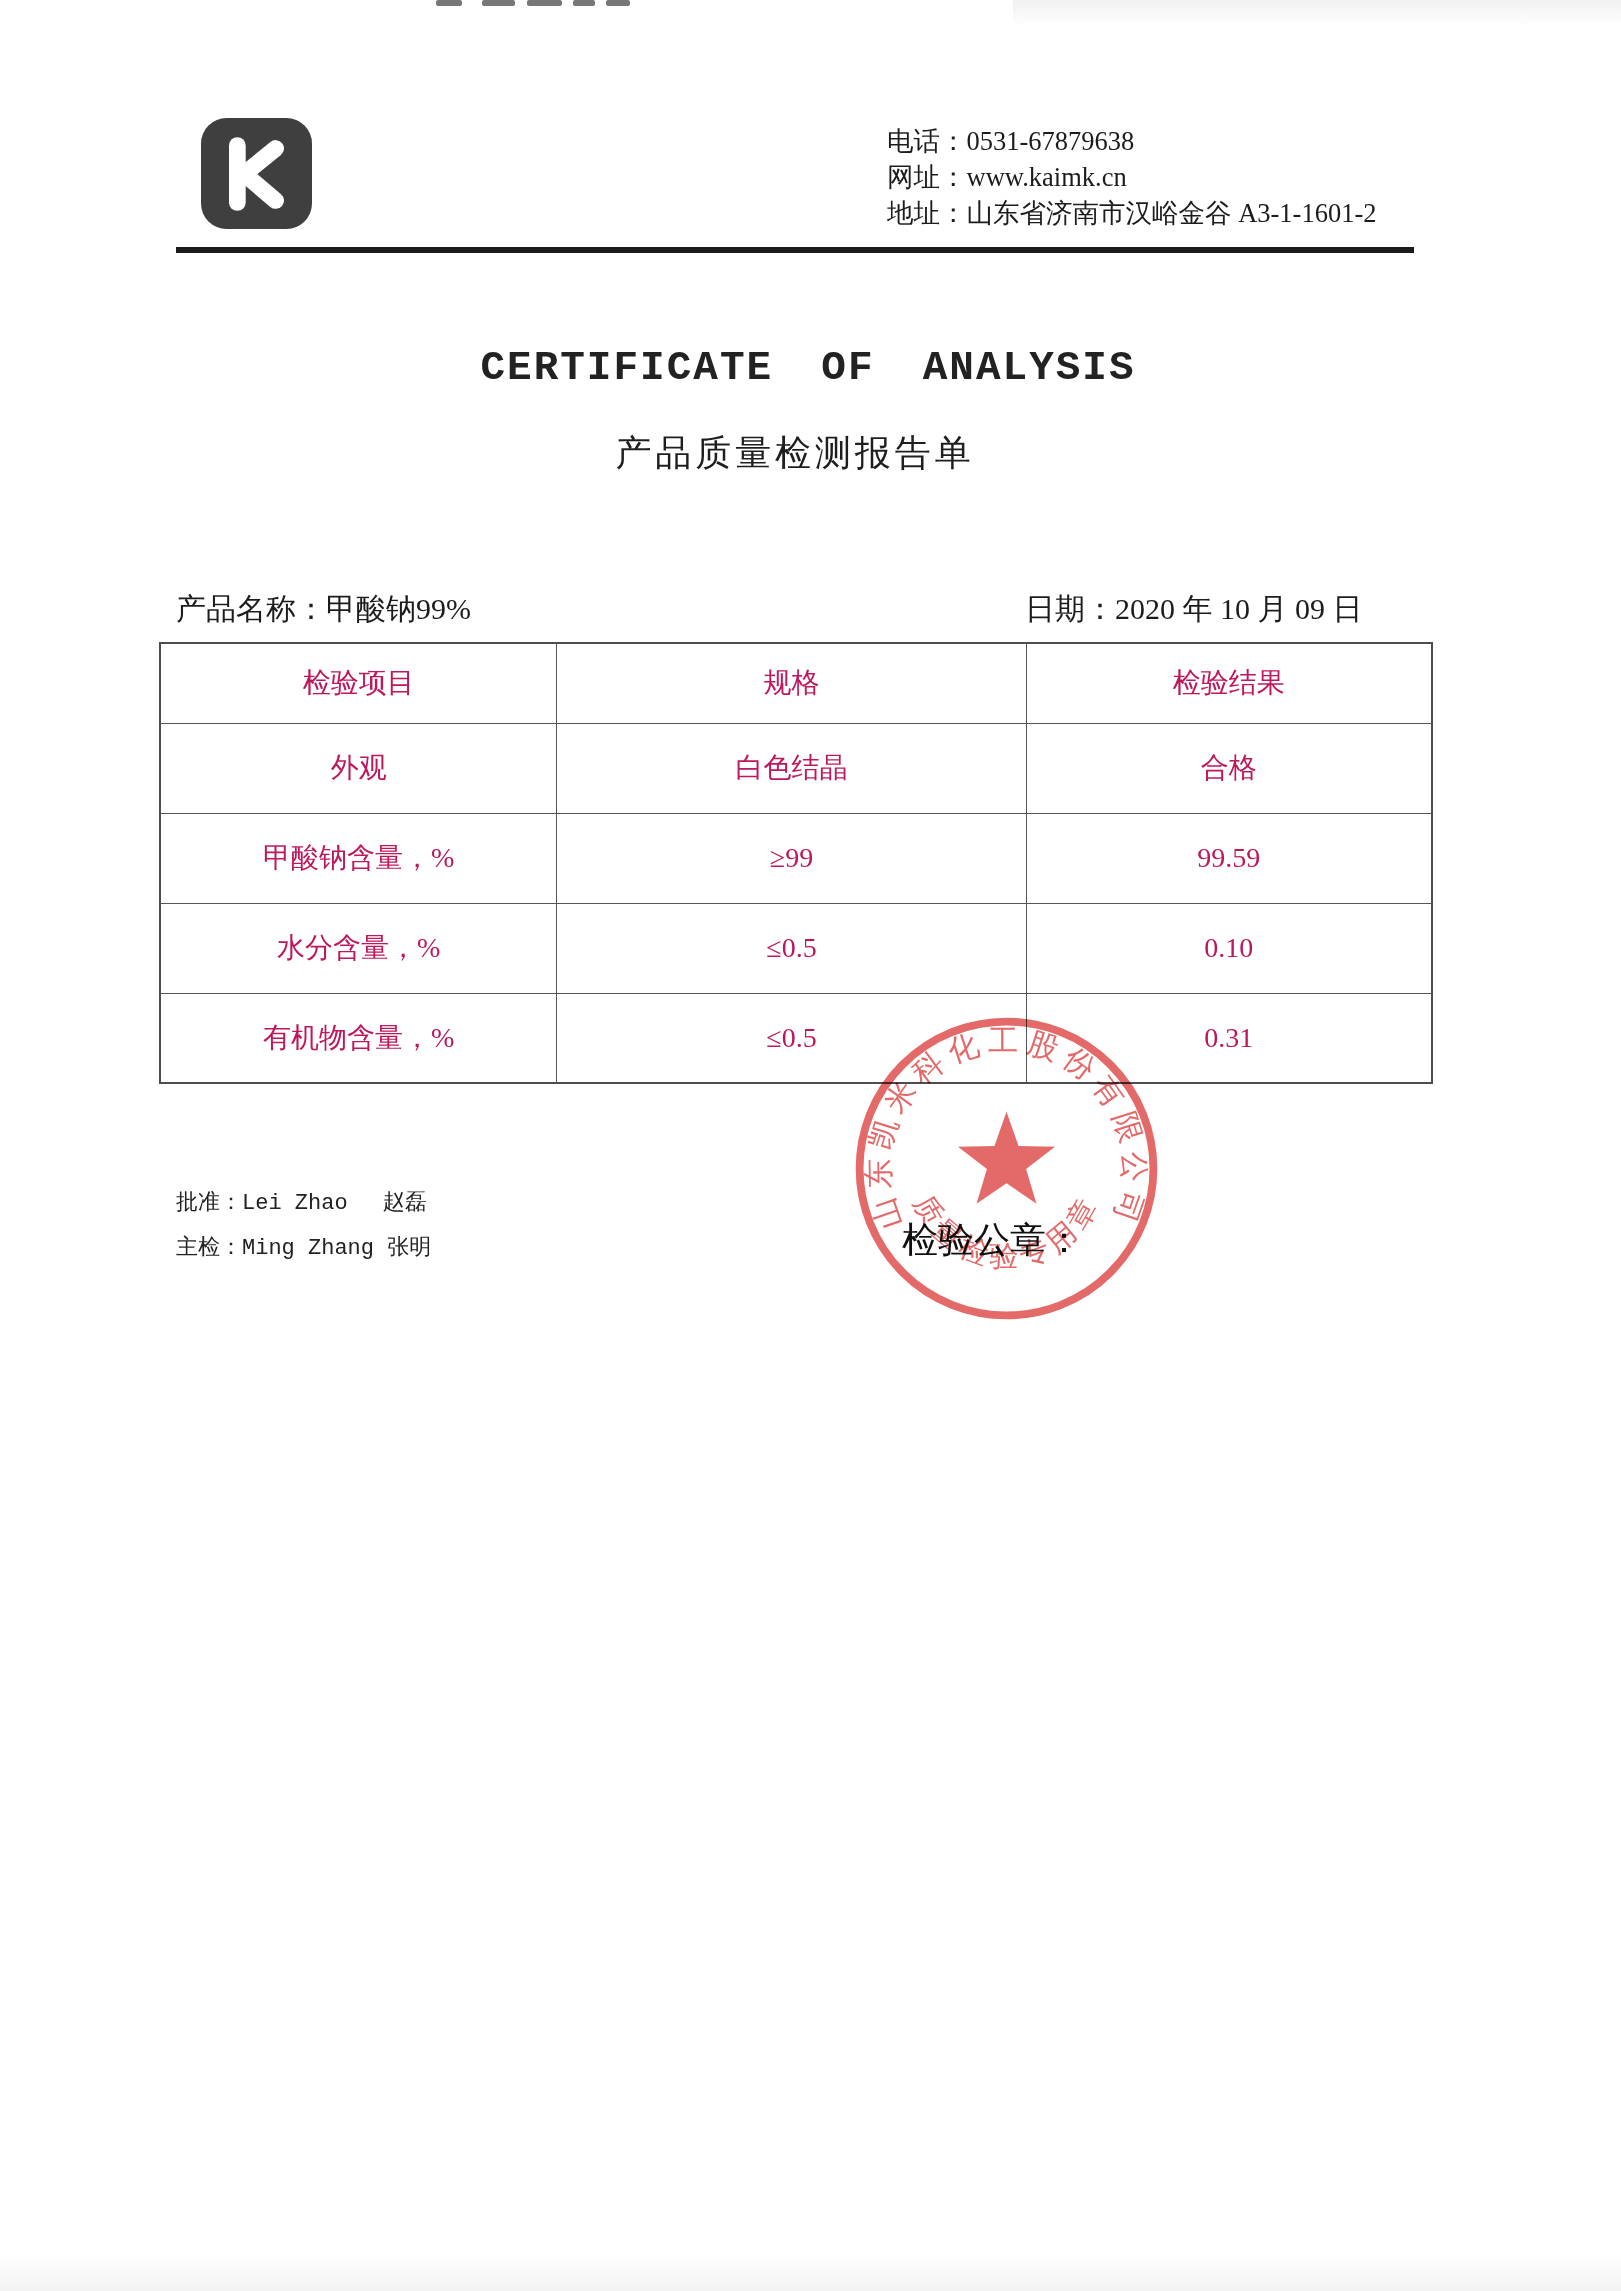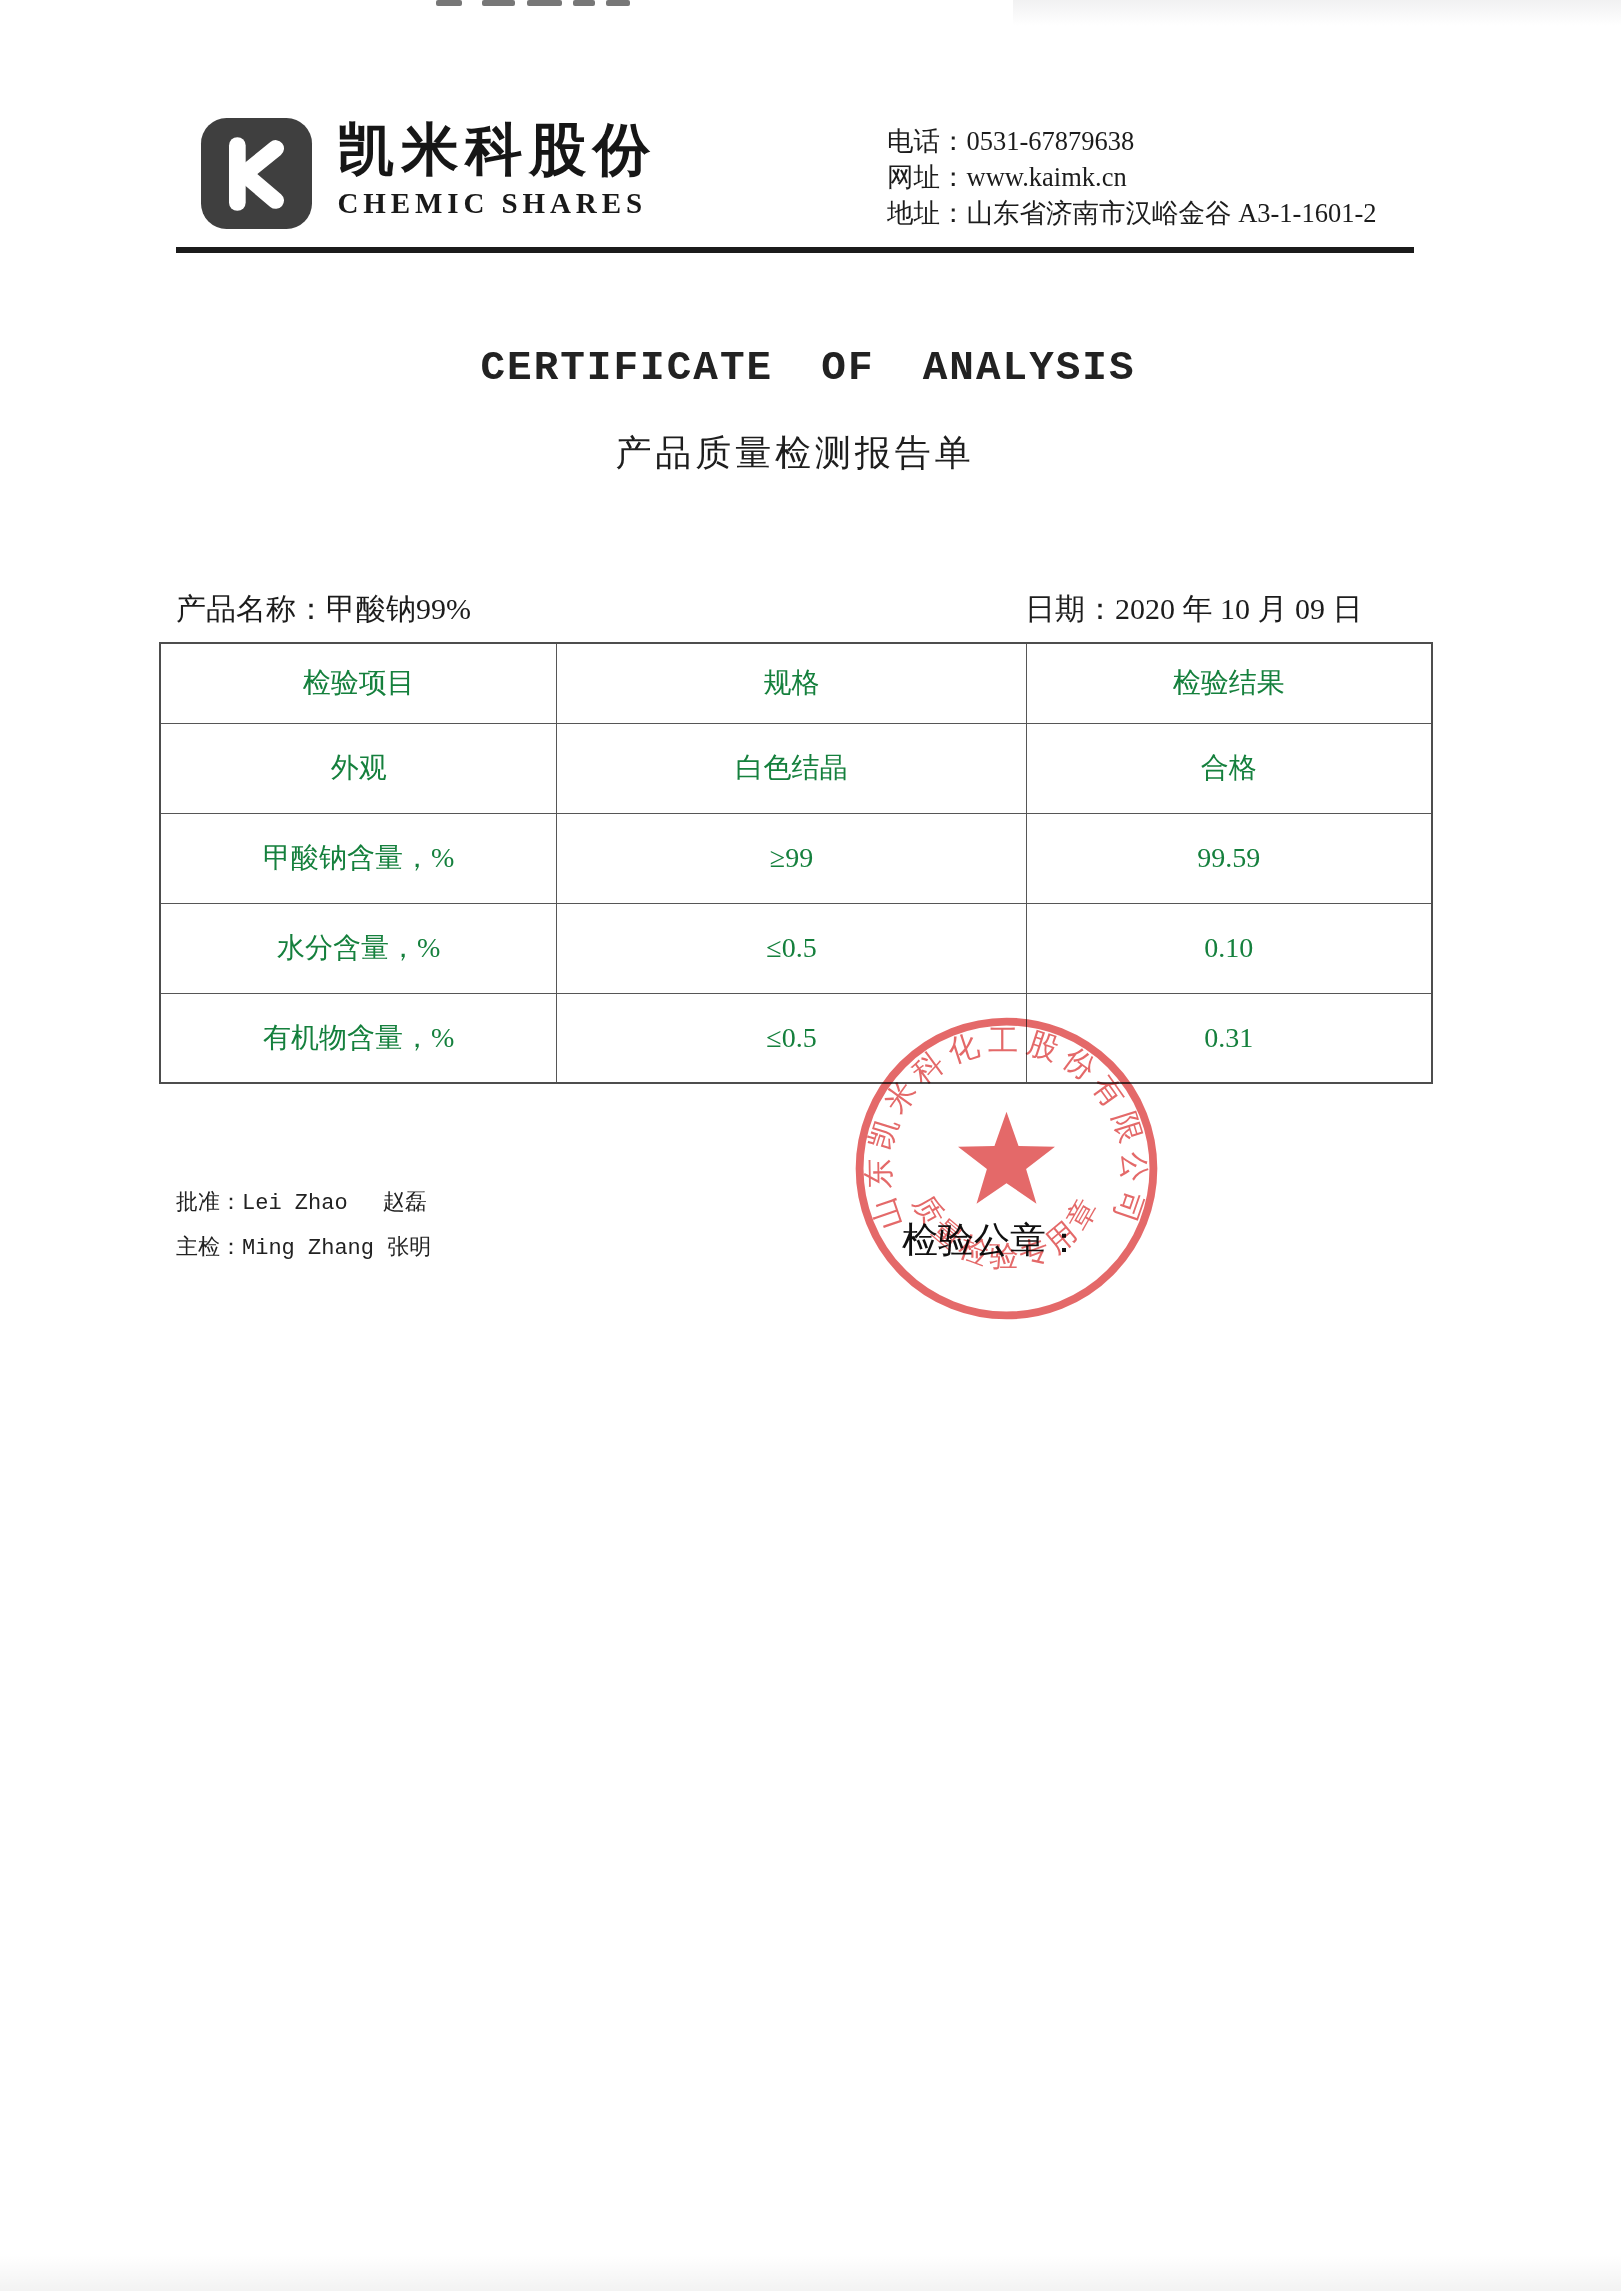--- a/index.html
+++ b/index.html
@@ -47,21 +47,21 @@
     font-size:36px; letter-spacing:3.9px; color:#1e1e1e; }
 
   
   .product-line{ position:absolute; left:176px; top:589px; font-size:30px; white-space:nowrap; }
   .date-line{ position:absolute; left:1025px; top:589px; font-size:30px; white-space:nowrap; }
 
   
   table.coa{ position:absolute; left:159px; top:642px; width:1274px;
     border-collapse:collapse; table-layout:fixed; border:2px solid #4d4d4d; }
   table.coa th, table.coa td{ border:1px solid #565656; text-align:center;
-    vertical-align:middle; font-size:28px; font-weight:normal; color:#15803d; }
+    vertical-align:middle; font-size:28px; font-weight:normal; color:#be185d; }
   table.coa th{ height:80px; }
   table.coa td{ height:90px; }
 
   
   .sig-block{ position:absolute; left:176px; top:1181px;
     font-family:"Liberation Mono", monospace; font-size:22px; line-height:45px; color:#222; }
   .sig-row{ white-space:nowrap; }
 
   .seal-caption{ position:absolute; left:902px; top:1216px; font-size:36px; color:#101010; }
 
@@ -81,24 +81,20 @@
 
 <div class="logo-block">
   <div class="logo-square">
     <svg width="111" height="111" viewBox="0 0 113 113">
       <g stroke="#ffffff" stroke-width="17" stroke-linecap="round" fill="none">
         <line x1="37" y1="28" x2="37" y2="86"></line>
         <line x1="76" y1="31" x2="44" y2="57"></line>
         <line x1="44" y1="57" x2="76" y2="84"></line>
       </g>
     </svg>
-  </div>
-  <div class="logo-texts">
-    <div class="company-cn">凯米科股份</div>
-    <div class="company-en">CHEMIC SHARES</div>
   </div>
 </div>
 
 <div class="contact-block">
   <div class="contact-row">
     <span class="contact-label">电话：</span><span class="contact-value">0531-67879638</span>
   </div>
   <div class="contact-row">
     <span class="contact-label">网址：</span><span class="contact-value">www.kaimk.cn</span>
   </div>

